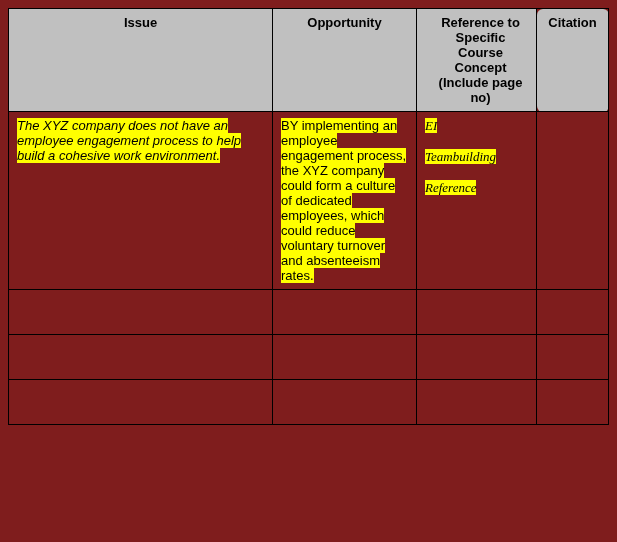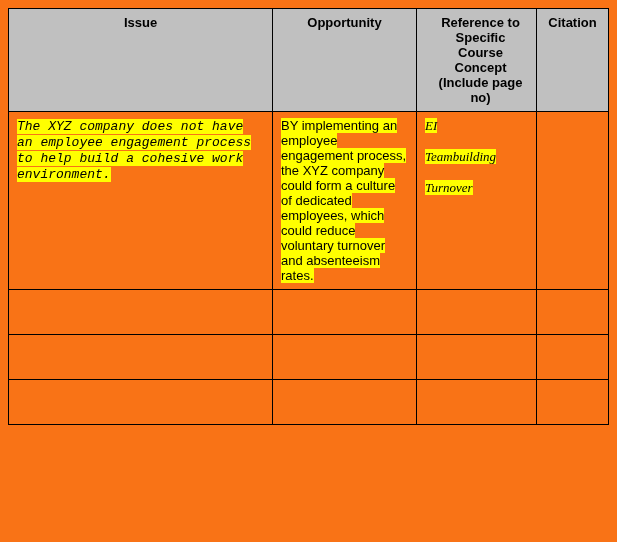--- a/index.html
+++ b/index.html
@@ -11,21 +11,21 @@
     body {
       background: #fff;
       font-family: Arial, sans-serif;
       font-size: 13px;
     }
 
     .table-wrapper {
       width: 617px;
       min-height: 542px;
       padding: 8px;
-      background: #f97316;
+      background: #7f1d1d;
     }
 
     table {
       width: 100%;
       border-collapse: collapse;
       border: 1px solid #000;
     }
 
     th, td {
       border: 1px solid #000;
@@ -36,29 +36,28 @@
     thead th {
       background-color: #c0c0c0;
       text-align: center;
       font-weight: bold;
       font-size: 13px;
     }
 
     .col-issue { width: 44%; }
     .col-opportunity { width: 24%; }
     .col-reference { width: 20%; padding-left: 16px; }
-    .col-citation { width: 12%; }
+    .col-citation { width: 12%; border-radius: 6px; }
 
     .highlight {
       background-color: #ffff00;
     }
 
     .cell-italic {
       font-style: italic;
-      font-family: Liberation Mono, monospace;
     }
 
     .empty-row td {
       height: 45px;
     }
 
     .opportunity-cell {
     }
 
     .reference-cell {
@@ -77,21 +76,21 @@
         <th class="col-opportunity">Opportunity</th>
         <th class="col-reference">Reference to Specific Course Concept (Include page no)</th>
         <th class="col-citation">Citation</th>
       </tr>
     </thead>
     <tbody id="table-body">
 
     <tr>
           <td><span class="highlight cell-italic">The XYZ company does not have an employee engagement process to help build a cohesive work environment.</span></td>
           <td><span class="highlight opportunity-cell">BY implementing an employee engagement process, the XYZ company could form a culture of dedicated employees, which could reduce voluntary turnover and absenteeism rates.</span></td>
-          <td><span class="highlight reference-cell">EI</span><br><br><span class="highlight reference-cell">Teambuilding</span><br><br><span class="highlight reference-cell">Turnover</span></td>
+          <td><span class="highlight reference-cell">EI</span><br><br><span class="highlight reference-cell">Teambuilding</span><br><br><span class="highlight reference-cell">Reference</span></td>
           <td></td>
         </tr>
         <tr class="empty-row">
           <td></td>
           <td></td>
           <td></td>
           <td></td>
         </tr>
         <tr class="empty-row">
           <td></td>

